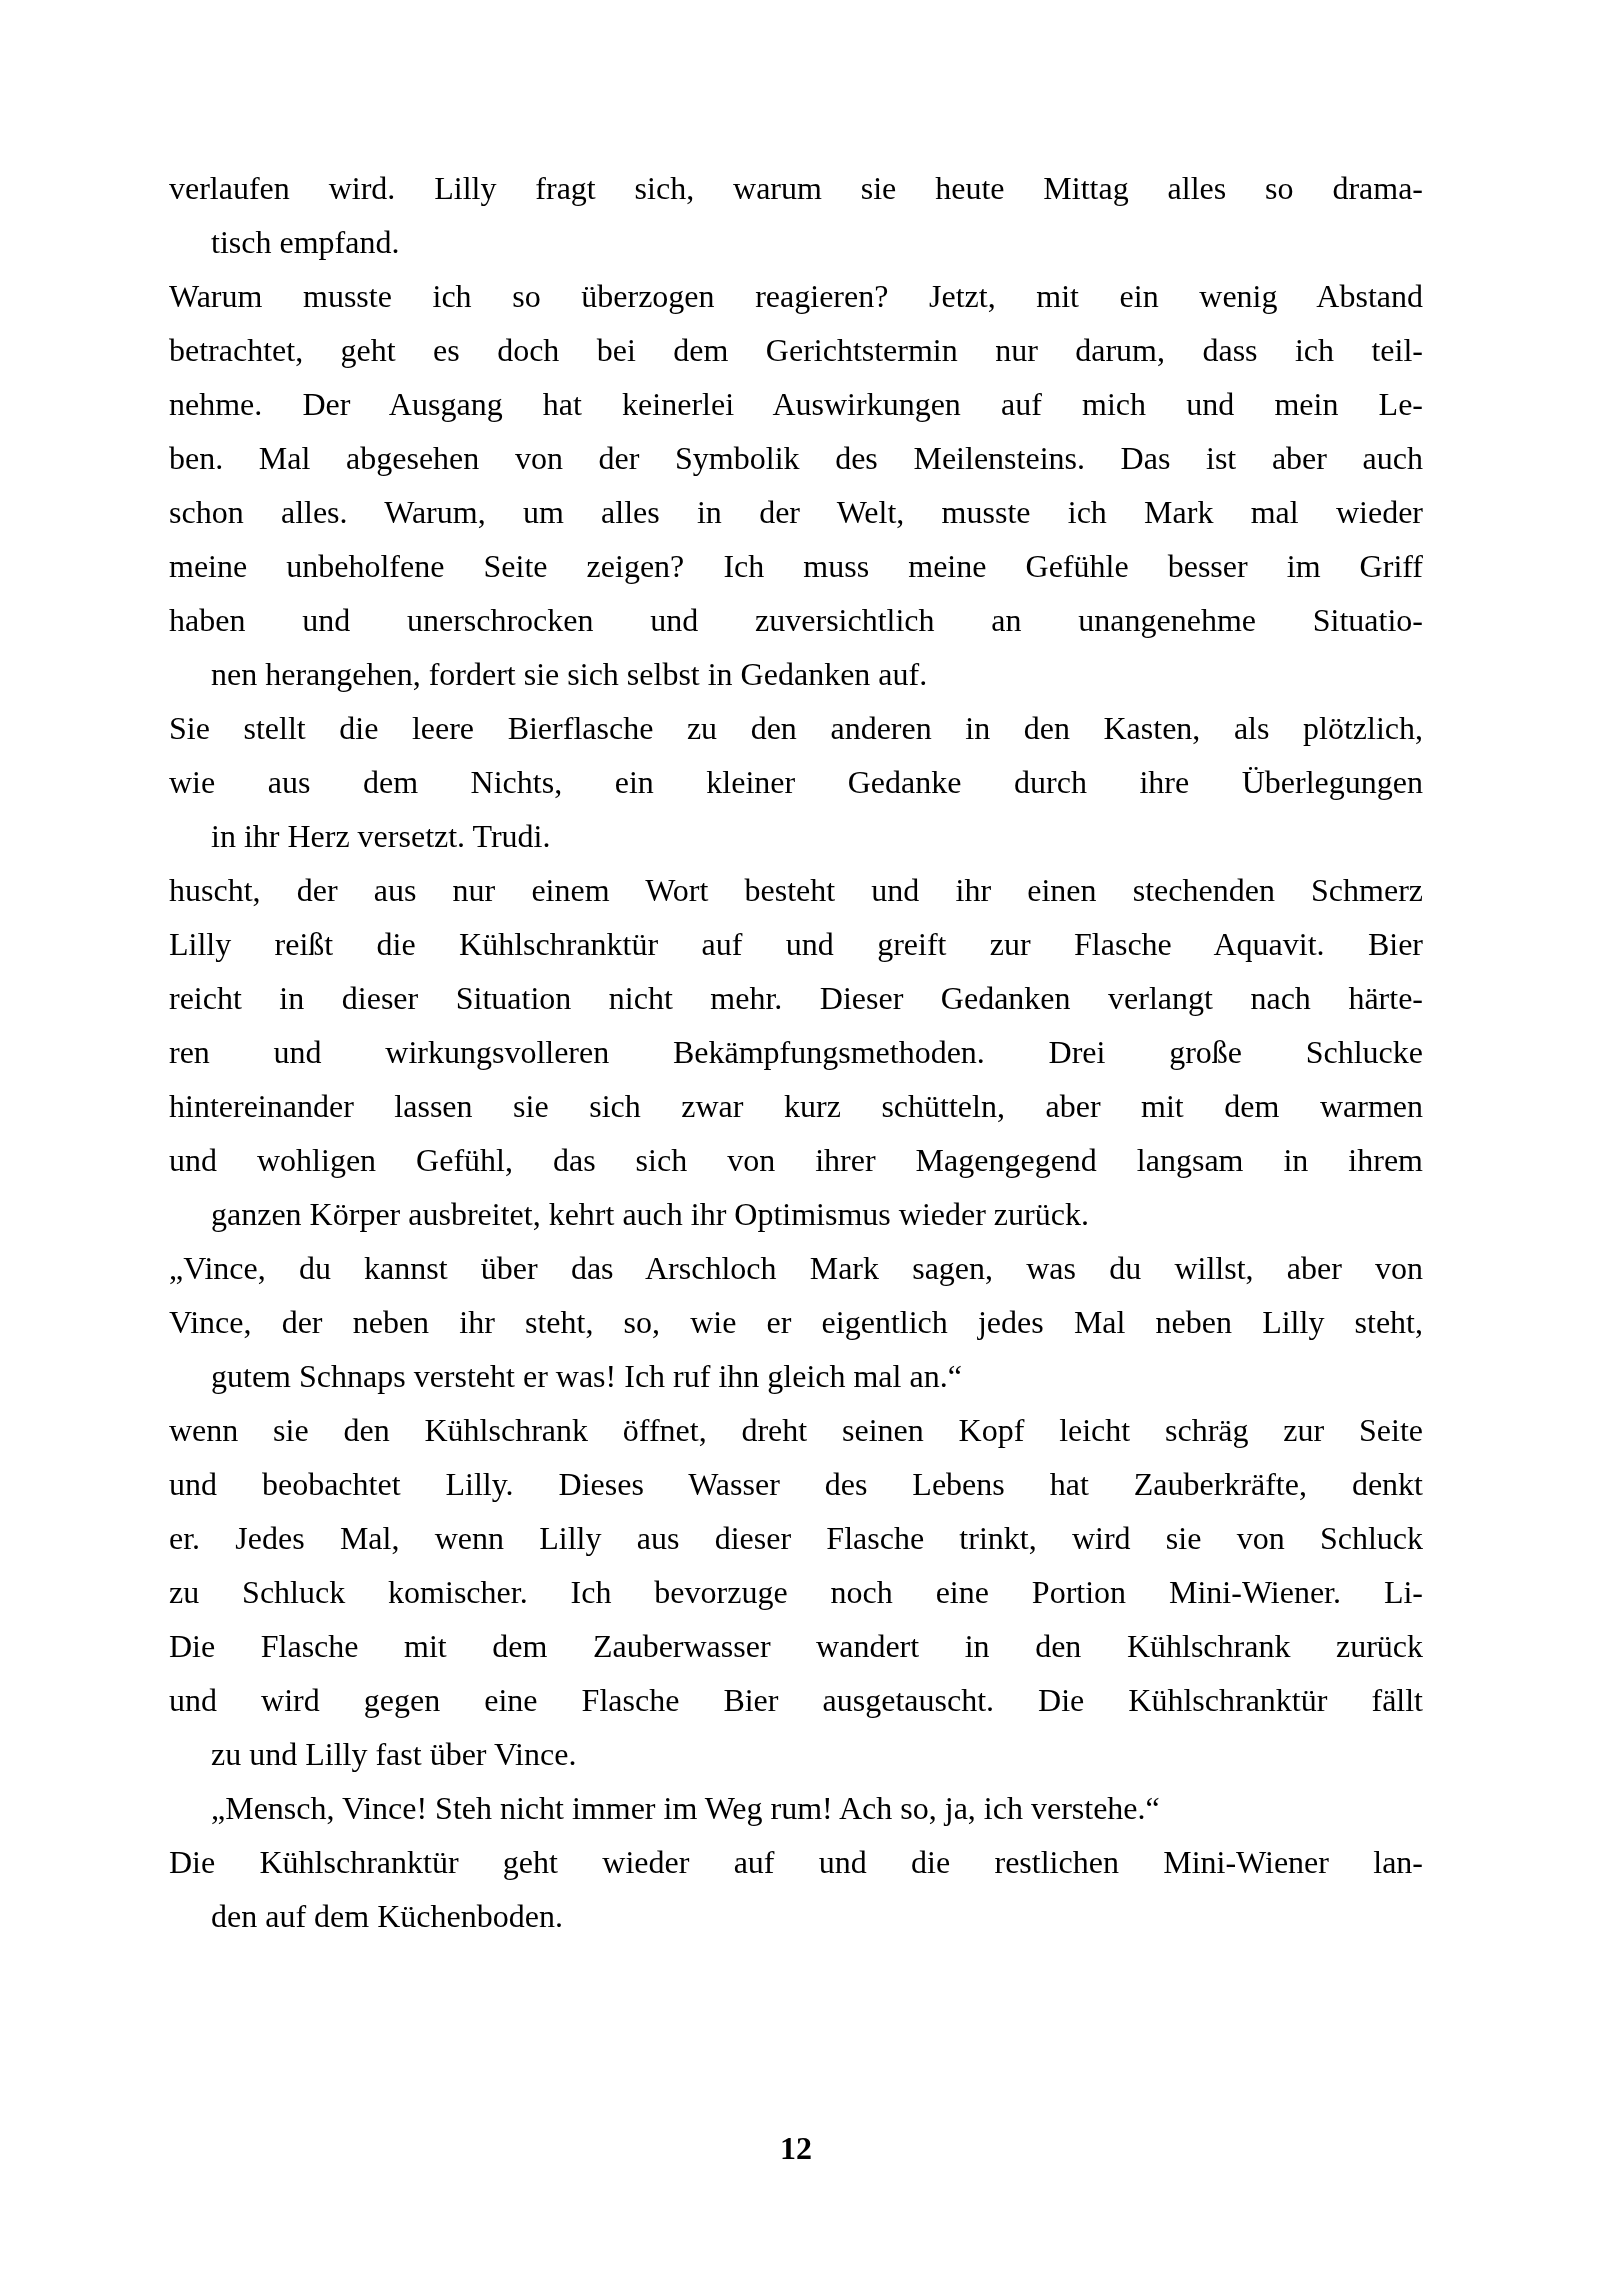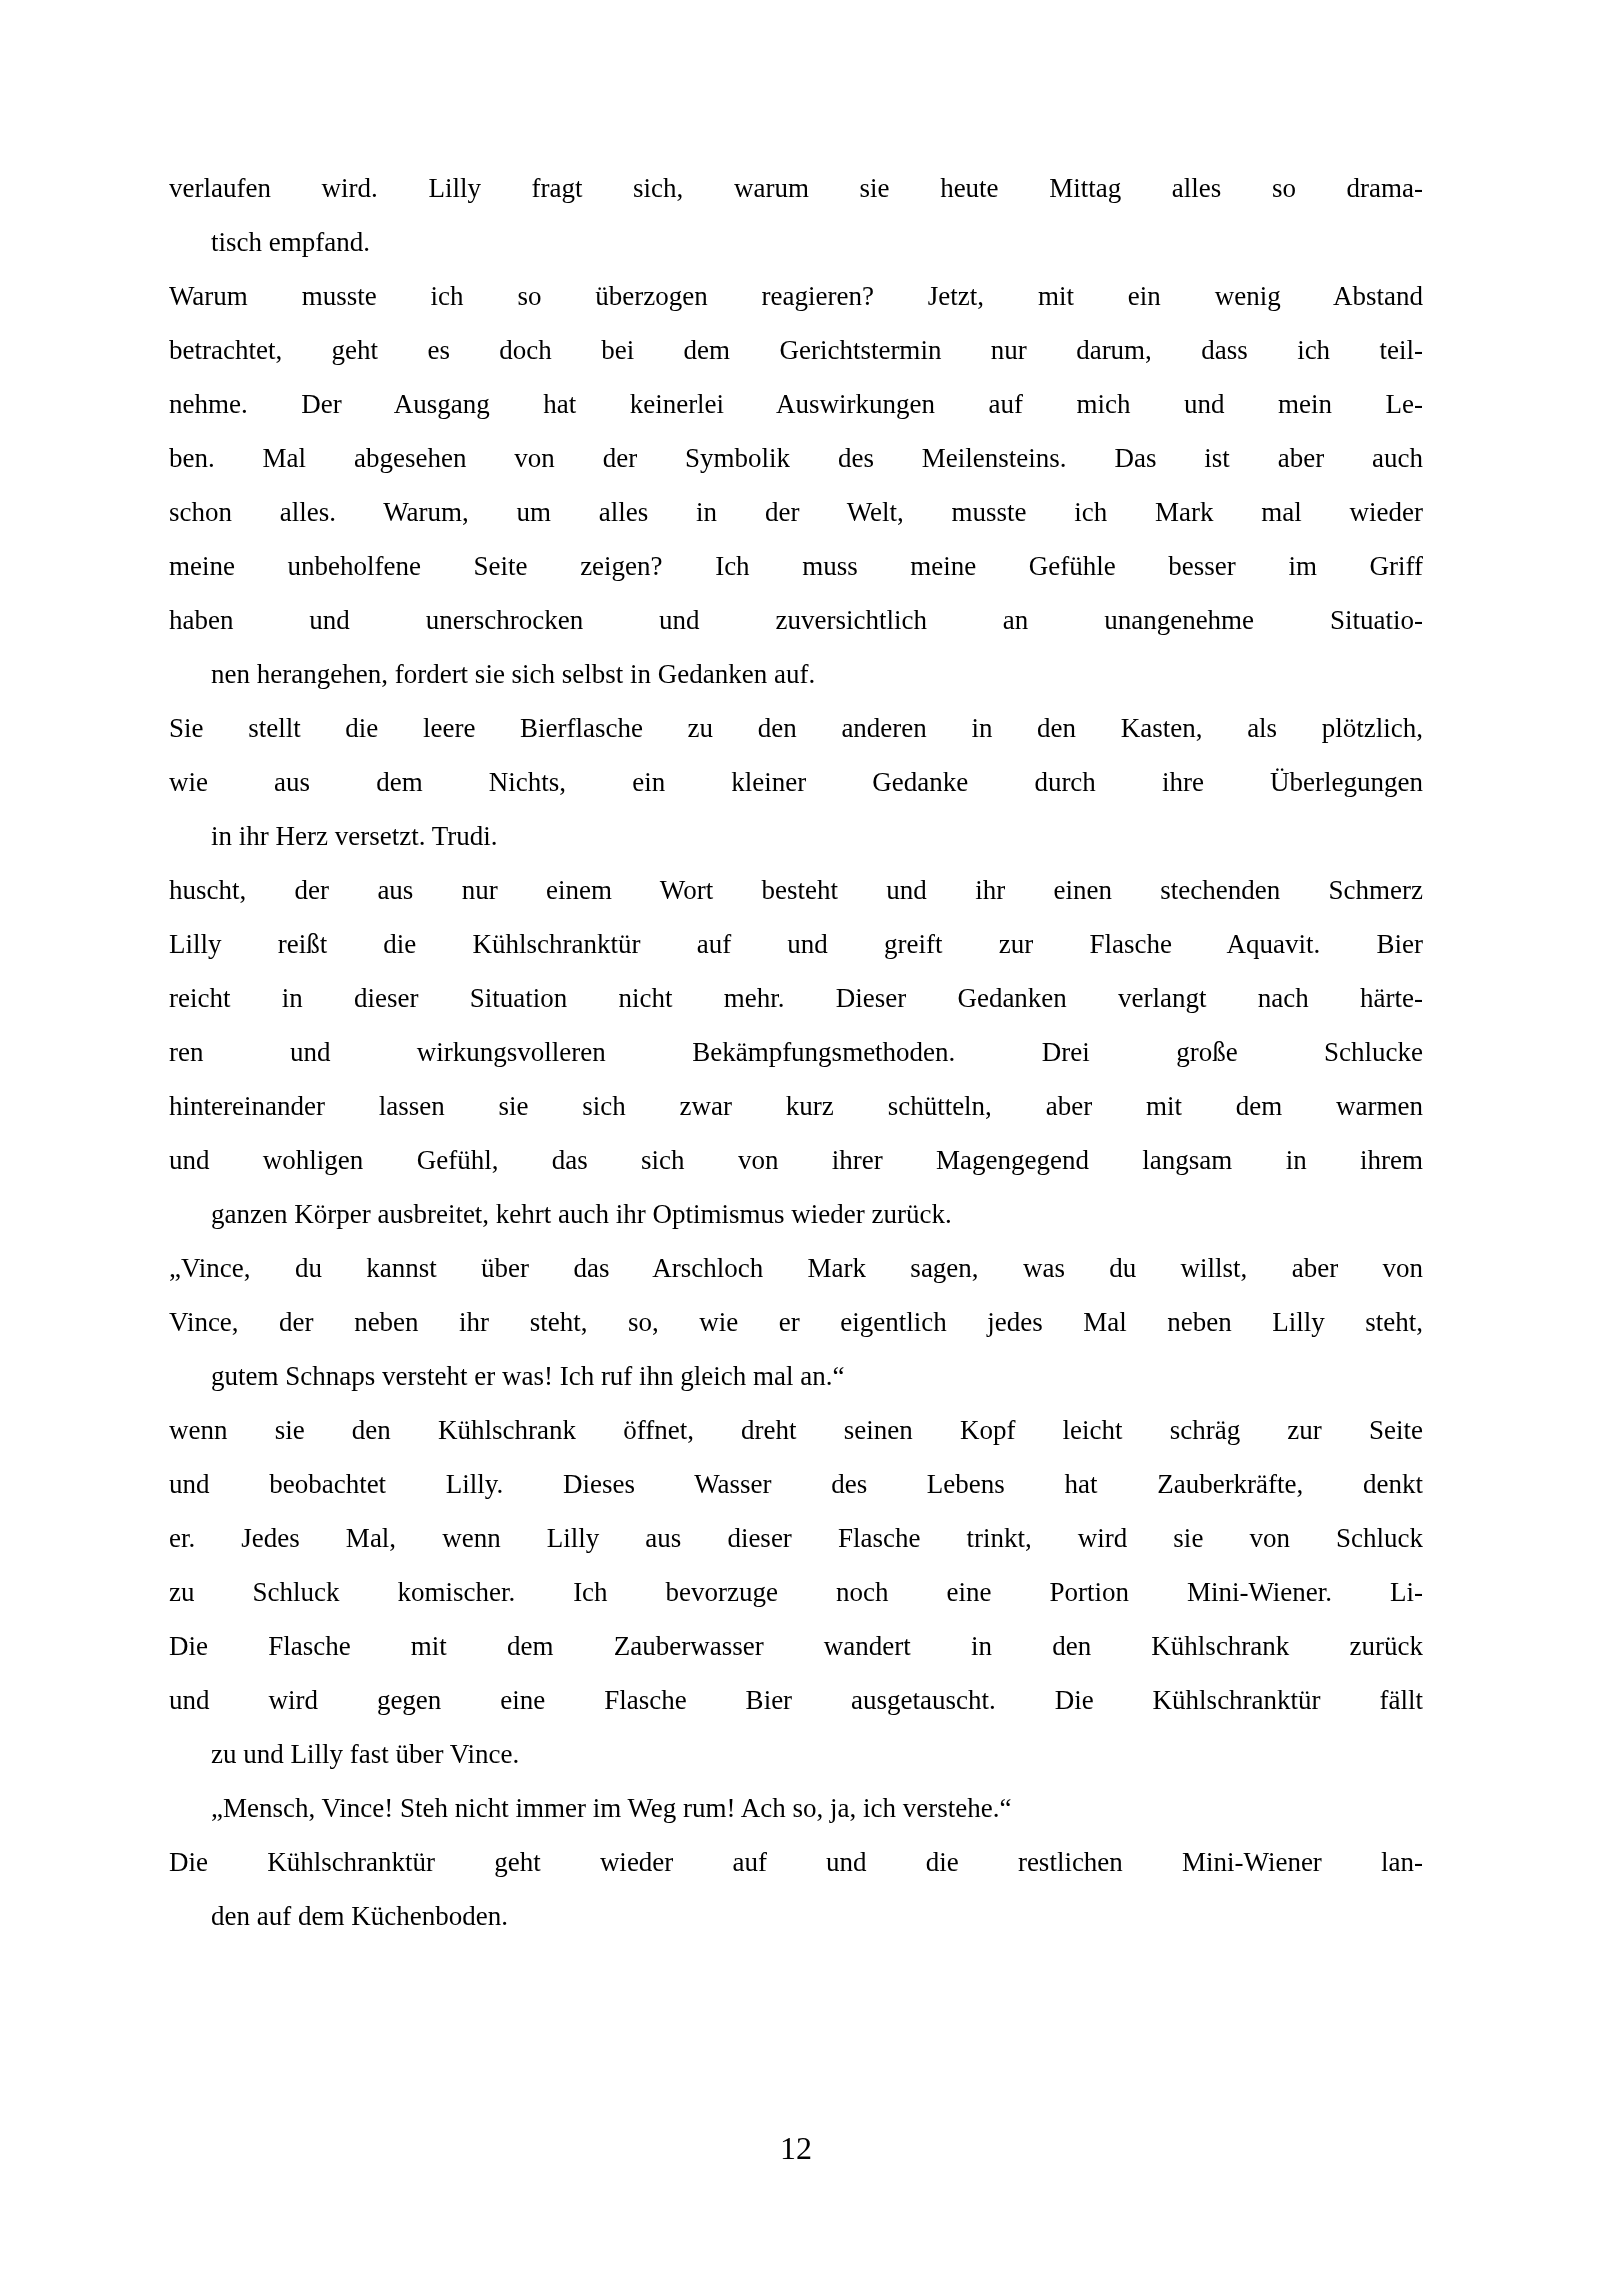--- a/index.html
+++ b/index.html
@@ -17,21 +17,21 @@
   .page {
     position: absolute;
     inset: 0;
     background: #ffffff;
   }
   .text-block {
     position: absolute;
     left: 169px;
     top: 161px;
     width: 1254px;
-    font-size: 27px;
+    font-size: 32px;
     line-height: 54px;
     color: #000000;
   }
   .text-line {
     text-align: justify;
     text-align-last: justify;
     min-height: 54px;
   }
   .text-line.para-end {
     text-align-last: left;
@@ -39,20 +39,21 @@
   }
   .page-number {
     position: absolute;
     left: 169px;
     top: 2127px;
     width: 1254px;
     text-align: center;
     font-size: 32px;
     line-height: 42px;
     color: #000000;
+    font-weight: bold;
   }
 </style>
 </head>
 <body>
 
 <div class="page">
   <div class="text-block" id="text-block">
       <div class="text-line">verlaufen wird. Lilly fragt sich, warum sie heute Mittag alles so drama-</div>
       <div class="text-line para-end">tisch empfand.</div>
       <div class="text-line">Warum musste ich so überzogen reagieren? Jetzt, mit ein wenig Abstand</div>

